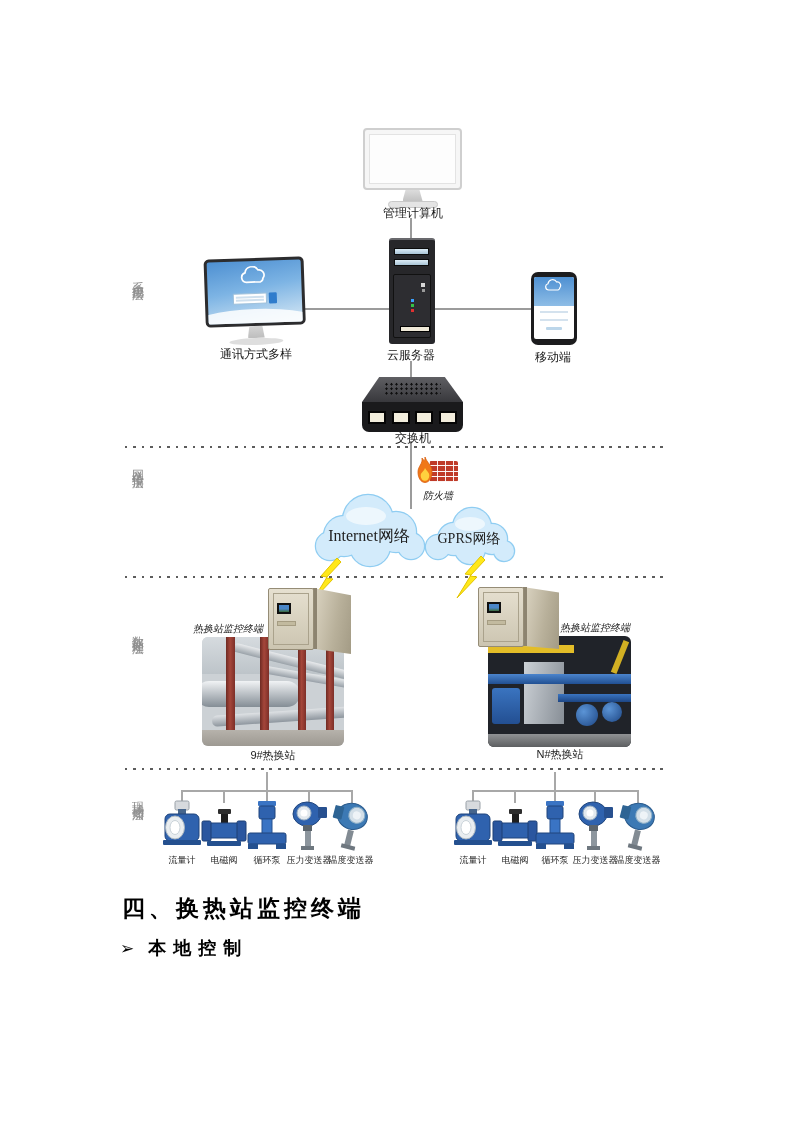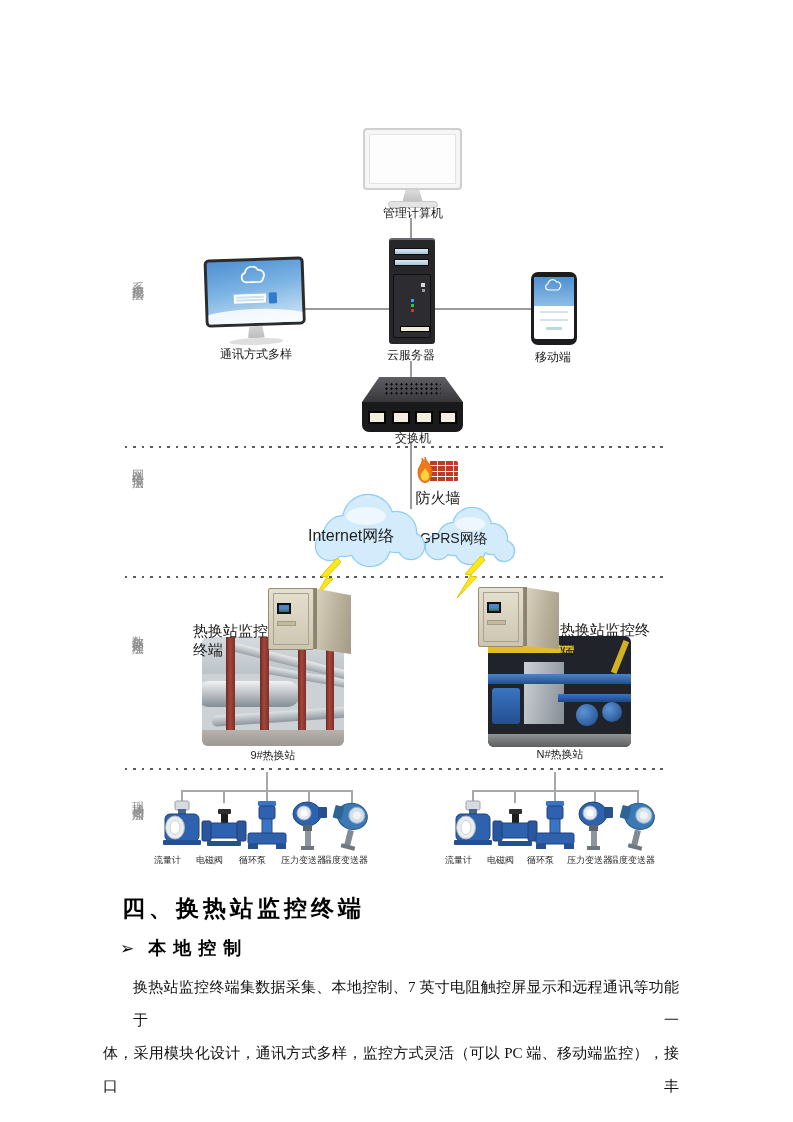--- a/index.html
+++ b/index.html
@@ -13,21 +13,21 @@
     position:absolute;left:125px;width:540px;height:2px;z-index:0;
     background:repeating-linear-gradient(90deg,#5c5c5c 0 2.5px,transparent 2.5px 8.5px);
   }
   
   .layer-label{
     position:absolute;left:129px;writing-mode:vertical-rl;text-orientation:upright;
     font-size:12px;letter-spacing:2px;color:#8f8f8f;z-index:1;
   }
   
   .node-label{position:absolute;text-align:center;font-size:12px;color:#1a1a1a;z-index:4;}
-  .small-label{font-size:15px;}
+  .small-label{font-size:10px;font-style:italic;}
   
   .monitor-white{position:absolute;left:363px;top:128px;width:99px;z-index:2;}
   .mw-frame{width:99px;height:62px;background:#f6f6f6;border:2px solid #cfcfcf;border-radius:4px;box-sizing:border-box;padding:4px;}
   .mw-screen{width:100%;height:100%;background:#fdfdfd;border:1px solid #e3e3e3;box-sizing:border-box;}
   .mw-neck{width:20px;height:11px;margin:0 auto;background:linear-gradient(#dcdcdc,#c2c2c2);clip-path:polygon(15% 0,85% 0,100% 100%,0 100%);}
   .mw-base{width:50px;height:7px;margin:0 auto;background:#e4e4e4;border:1px solid #c8c8c8;border-radius:4px;box-sizing:border-box;}
   
   .monitor-dark{position:absolute;left:205px;top:258px;width:100px;z-index:2;transform:rotate(-2deg);}
   .md-frame{width:100px;height:68px;background:#2c2c2e;border-radius:5px;padding:3px;box-sizing:border-box;}
   .md-screen{position:relative;width:100%;height:100%;border-radius:2px;overflow:hidden;background:linear-gradient(170deg,#4e90d2 0%,#7db4e4 45%,#d8e9f5 100%);}
@@ -60,21 +60,21 @@
   .sw-front{width:101px;height:30px;background:#1a1a1c;border-radius:0 0 7px 7px;display:flex;justify-content:space-evenly;align-items:center;}
   .sw-port{width:18px;height:13px;background:#f2eddc;border:2px solid #050505;box-sizing:border-box;}
   
   .firewall{position:absolute;left:415px;top:456px;width:48px;height:32px;z-index:3;}
   .brick{position:absolute;left:14px;top:5px;width:29px;height:21px;border-radius:2px;background-color:#bf3a28;
     background-image:repeating-linear-gradient(0deg,rgba(255,255,255,.95) 0 1px,transparent 1px 5.2px),
                      repeating-linear-gradient(90deg,rgba(255,255,255,.9) 0 1px,transparent 1px 8px);}
   .flame{position:absolute;left:0;top:0;}
   
   .cloud{position:absolute;z-index:3;}
-  .cloud-text{position:absolute;width:100%;text-align:left;color:#1f1f1f;z-index:4;}
+  .cloud-text{position:absolute;width:100%;text-align:center;color:#1f1f1f;z-index:4;font-family:Liberation Serif, serif;}
   
   .bolt{position:absolute;z-index:3;}
   
   .cabinet{position:absolute;z-index:3;}
   .cab-body{position:absolute;left:0;top:0;width:46px;height:62px;background:linear-gradient(#e6e0d0,#ccc5b1);border:1.5px solid #958c76;border-radius:2px;box-sizing:border-box;}
   .cab-inner{position:absolute;inset:4px;border:1px solid #aaa28c;}
   .cab-screen{position:absolute;left:8px;top:14px;width:14px;height:11px;border:2px solid #101010;background:linear-gradient(#4a86c8 55%,#3c6b3a);box-sizing:border-box;}
   .cab-strip{position:absolute;left:8px;top:32px;width:19px;height:5px;background:#c2ba9f;border:1px solid #a59c82;box-sizing:border-box;}
   .cab-door{position:absolute;left:45px;top:0;width:38px;height:66px;background:linear-gradient(100deg,#ddd6c4 0%,#b8b09a 60%,#a39b85 100%);clip-path:polygon(0 0,100% 11%,100% 100%,0 92%);}
   .cab-door-edge{position:absolute;left:45px;top:0;width:4px;height:61px;background:#8d8470;}
@@ -93,21 +93,21 @@
   .pr-post{position:absolute;right:8px;top:4px;width:6px;height:34px;background:#d2b023;transform:rotate(22deg);}
   .pr-panel{position:absolute;left:36px;top:26px;width:40px;height:62px;background:linear-gradient(100deg,#ccd1d6,#878e96);}
   .pr-pipe{position:absolute;left:0;top:38px;width:143px;height:10px;background:linear-gradient(#4b84cc,#215093);}
   .pr-pipe2{position:absolute;left:70px;top:58px;width:73px;height:8px;background:linear-gradient(#3a74c0,#1d4684);}
   .pr-pump1{position:absolute;left:4px;top:52px;width:28px;height:36px;background:linear-gradient(#3a74c0,#234f92);border-radius:3px;}
   .pr-pumpc1{position:absolute;left:88px;top:68px;width:22px;height:22px;border-radius:50%;background:radial-gradient(circle at 35% 35%,#5b94d6,#1d4684);}
   .pr-pumpc2{position:absolute;left:114px;top:66px;width:20px;height:20px;border-radius:50%;background:radial-gradient(circle at 35% 35%,#5b94d6,#1d4684);}
   .pr-base{position:absolute;bottom:0;width:100%;height:13px;background:linear-gradient(#909294,#5d5f61);}
   
   .tree{position:absolute;background:#a8a8a8;z-index:1;}
-  .device-item{position:absolute;width:56px;top:800px;z-index:2;}
+  .device-item{position:absolute;width:56px;top:800px;text-align:center;z-index:2;}
   .device-item svg{display:block;margin:0 auto;}
   .device-label{margin-top:2px;font-size:9px;color:#2a2a2a;white-space:nowrap;}
   
   .doc-heading{position:absolute;left:122px;top:893px;font-size:23px;font-weight:bold;letter-spacing:4px;color:#000;}
   .doc-sub{position:absolute;left:120px;top:936px;color:#000;display:flex;align-items:center;}
   .doc-sub .bullet{font-size:17px;margin-right:14px;}
   .doc-sub .subtext{font-size:18px;font-weight:bold;letter-spacing:7px;}
   .doc-para{position:absolute;left:103px;top:971px;width:576px;font-family:"Liberation Serif",serif;font-size:15px;line-height:33px;color:#111;}
   .doc-para .pline{text-align:justify;text-align-last:justify;}
   .doc-para .indent{padding-left:30px;box-sizing:border-box;}
@@ -453,18 +453,14 @@
       </g>
     </svg>
     <div class="device-label">温度变送器</div>
   </div>
 
   <div class="doc-heading">四、换热站监控终端</div>
   <div class="doc-sub">
     <span class="bullet">➢</span>
     <span class="subtext">本地控制</span>
   </div>
-  <div class="doc-para">
-    <div class="pline indent">换热站监控终端集数据采集、本地控制、7 英寸电阻触控屏显示和远程通讯等功能于一</div>
-    <div class="pline">体，采用模块化设计，通讯方式多样，监控方式灵活（可以 PC 端、移动端监控），接口丰</div>
-  </div>
 
 </div>
 
 </body></html>

